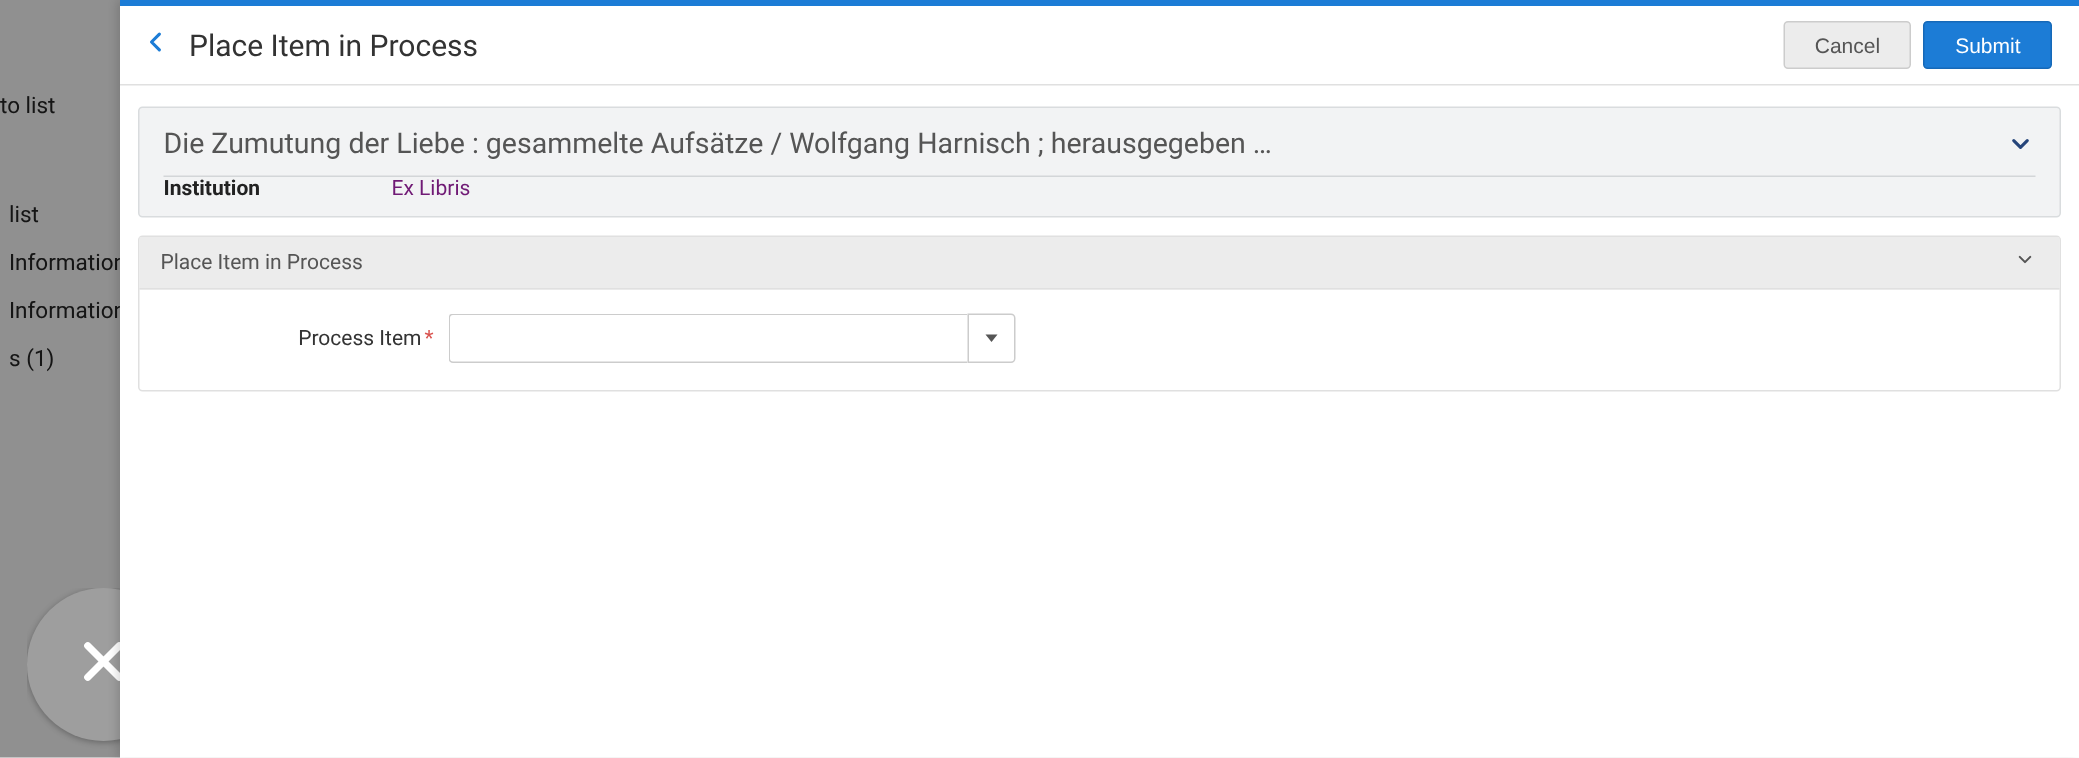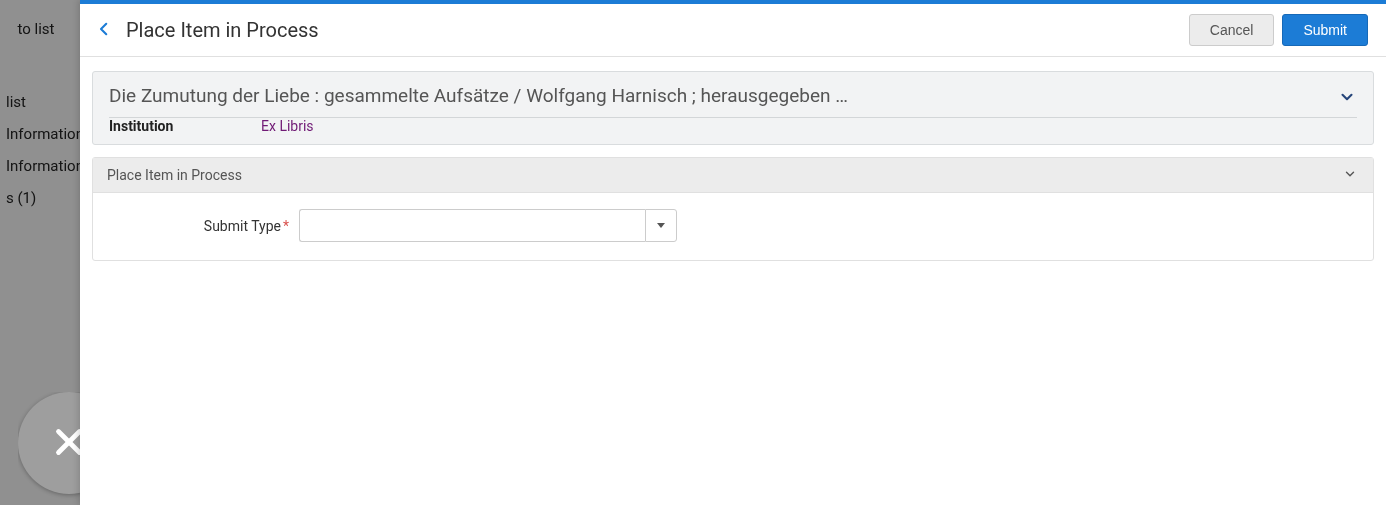--- a/index.html
+++ b/index.html
@@ -32,25 +32,26 @@
       position: absolute;
       left: 0; top: 0;
       width: 80px;
       height: 505px;
       padding-top: 20px;
     }
     .backdrop-link {
       padding: 0 0 24px 0;
       font-size: 15px;
       color: #222;
-      text-align: center;
+      text-align: left;
       padding-right: 8px;
       white-space: nowrap;
       overflow: hidden;
       direction: rtl;
+      margin-top: 41px;
     }
     .backdrop-link.first { font-weight: 400; }
     .backdrop-nav {
       padding-top: 24px;
     }
     .backdrop-nav-item {
       padding: 7px 6px;
       font-size: 15px;
       color: #222;
       text-align: left;
@@ -302,21 +303,21 @@
           <span>
             <svg viewBox="0 0 24 24" fill="none" stroke="#555" stroke-width="2.4" stroke-linecap="round" stroke-linejoin="round">
               <polyline points="6 9 12 15 18 9"></polyline>
             </svg>
           </span>
         </div>
       </div>
       <div class="section-body">
         <div class="form-row">
           <div class="form-label">
-            <span>Submit Type</span><span class="req">*</span>
+            <span>Process Item</span><span class="req">*</span>
           </div>
           <div class="combo">
             <input class="combo-input" type="text" value="" style="">
             <div class="combo-btn">
               <span class="caret-down"></span>
             </div>
           </div>
         </div>
       </div>
     </div>

